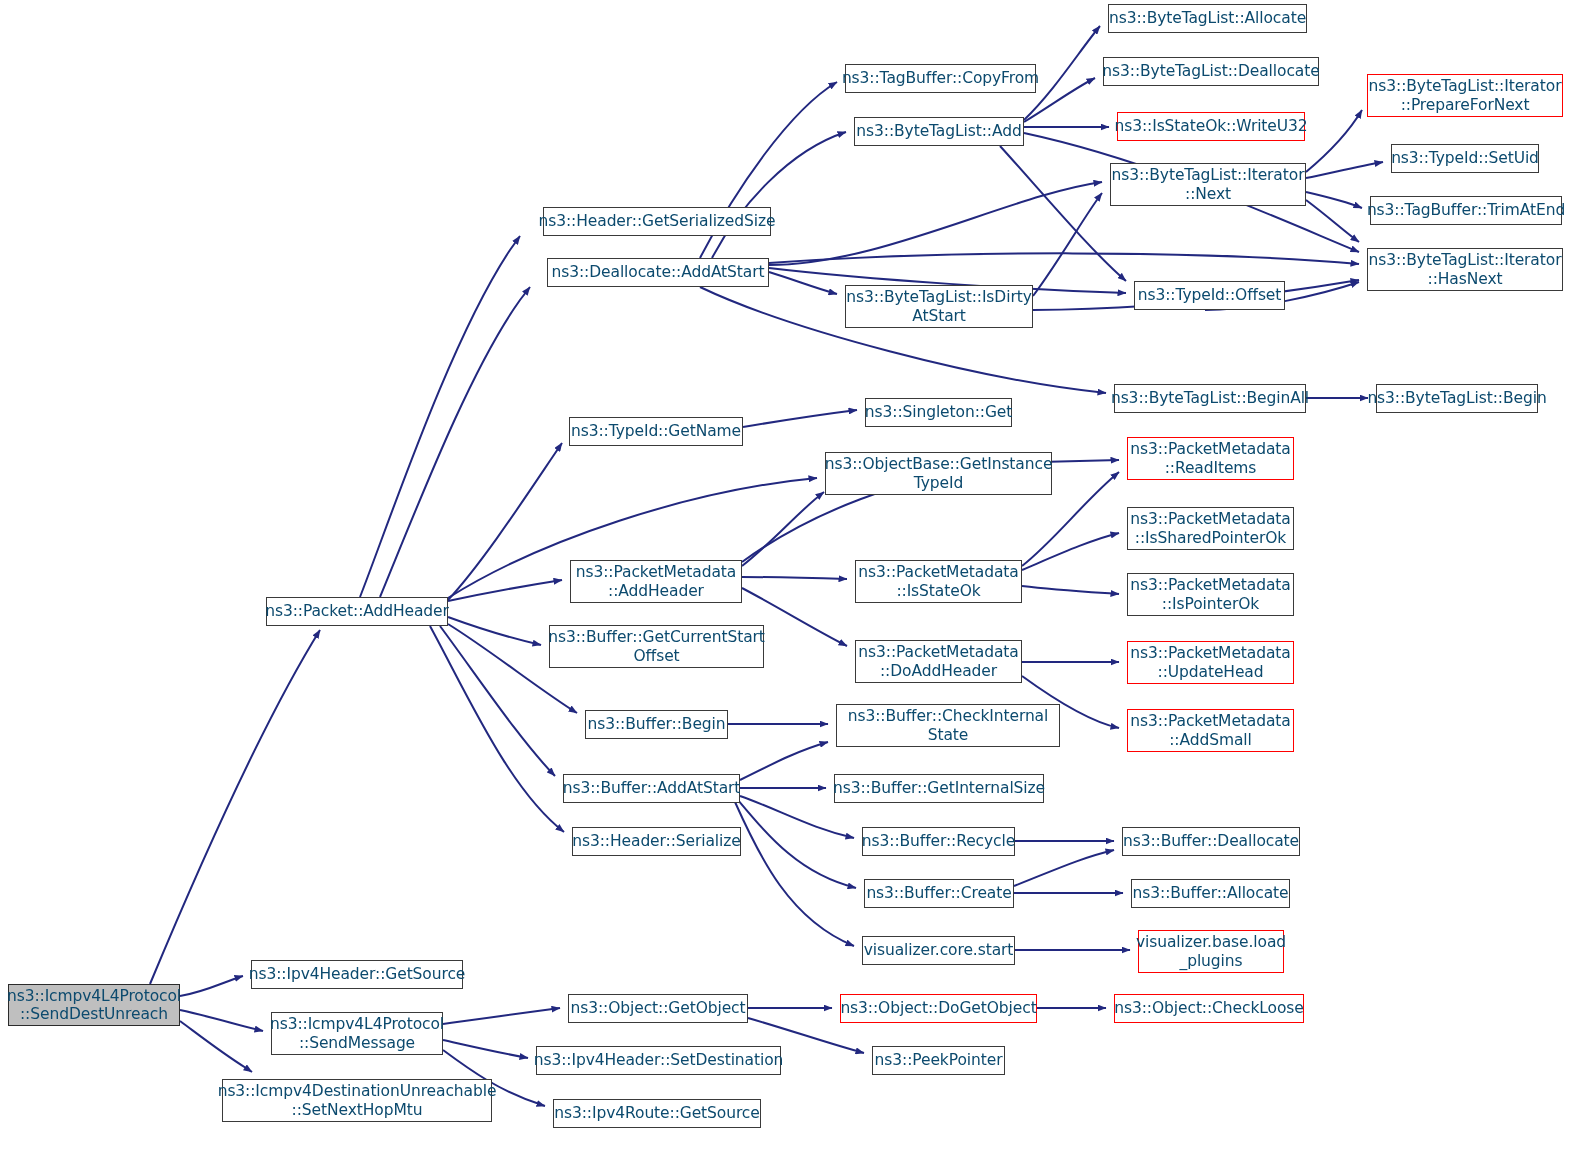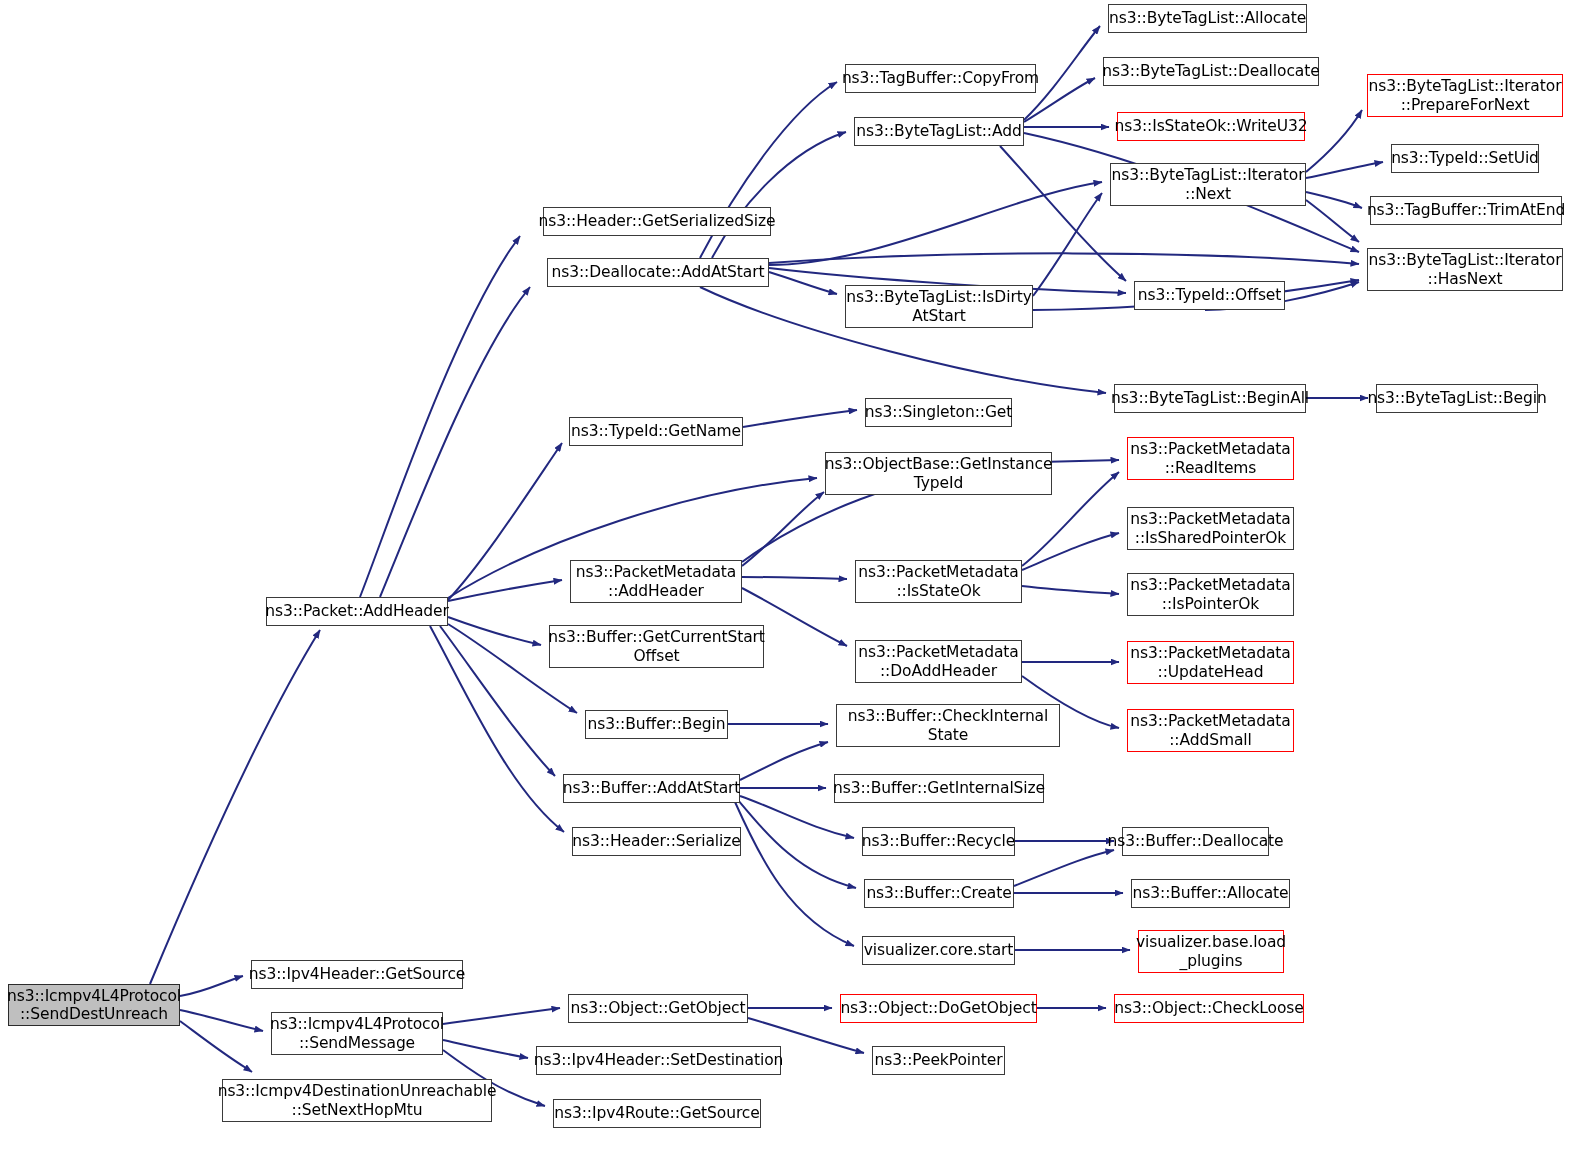--- a/index.html
+++ b/index.html
@@ -25,21 +25,21 @@
   }
   .node {
     position: absolute;
     box-sizing: border-box;
     display: flex;
     align-items: center;
     justify-content: center;
     text-align: center;
     background: #ffffff;
     border: 1px solid #3a3a3a;
-    color: #000000;
+    color: #0c4a6e;
     font-size: 15.5px;
     line-height: 1.18;
     letter-spacing: -0.1px;
     padding: 0 4px;
     white-space: pre-line;
     z-index: 2;
   }
   .node.red {
     border-color: #ff0000;
   }
@@ -172,21 +172,21 @@
       <div class="node red" style="left: 1127px; top: 437px; width: 167px; height: 43px;">ns3::PacketMetadata
 ::ReadItems</div>
       <div class="node" style="left: 1127px; top: 507px; width: 167px; height: 43px;">ns3::PacketMetadata
 ::IsSharedPointerOk</div>
       <div class="node" style="left: 1127px; top: 573px; width: 167px; height: 43px;">ns3::PacketMetadata
 ::IsPointerOk</div>
       <div class="node red" style="left: 1127px; top: 641px; width: 167px; height: 43px;">ns3::PacketMetadata
 ::UpdateHead</div>
       <div class="node red" style="left: 1127px; top: 709px; width: 167px; height: 43px;">ns3::PacketMetadata
 ::AddSmall</div>
-      <div class="node" style="left: 1122px; top: 827px; width: 147px; height: 29px;">ns3::Buffer::Deallocate</div>
+      <div class="node" style="left: 1122px; top: 827px; width: 178px; height: 29px;">ns3::Buffer::Deallocate</div>
       <div class="node" style="left: 1131px; top: 879px; width: 159px; height: 29px;">ns3::Buffer::Allocate</div>
       <div class="node red" style="left: 1138px; top: 930px; width: 146px; height: 43px;">visualizer.base.load
 _plugins</div>
       <div class="node red" style="left: 1367px; top: 74px; width: 196px; height: 43px;">ns3::ByteTagList::Iterator
 ::PrepareForNext</div>
       <div class="node" style="left: 1391px; top: 144px; width: 148px; height: 29px;">ns3::TypeId::SetUid</div>
       <div class="node" style="left: 1370px; top: 196px; width: 192px; height: 29px;">ns3::TagBuffer::TrimAtEnd</div>
       <div class="node" style="left: 1367px; top: 248px; width: 196px; height: 43px;">ns3::ByteTagList::Iterator
 ::HasNext</div>
       <div class="node" style="left: 1376px; top: 384px; width: 162px; height: 29px;">ns3::ByteTagList::Begin</div>

